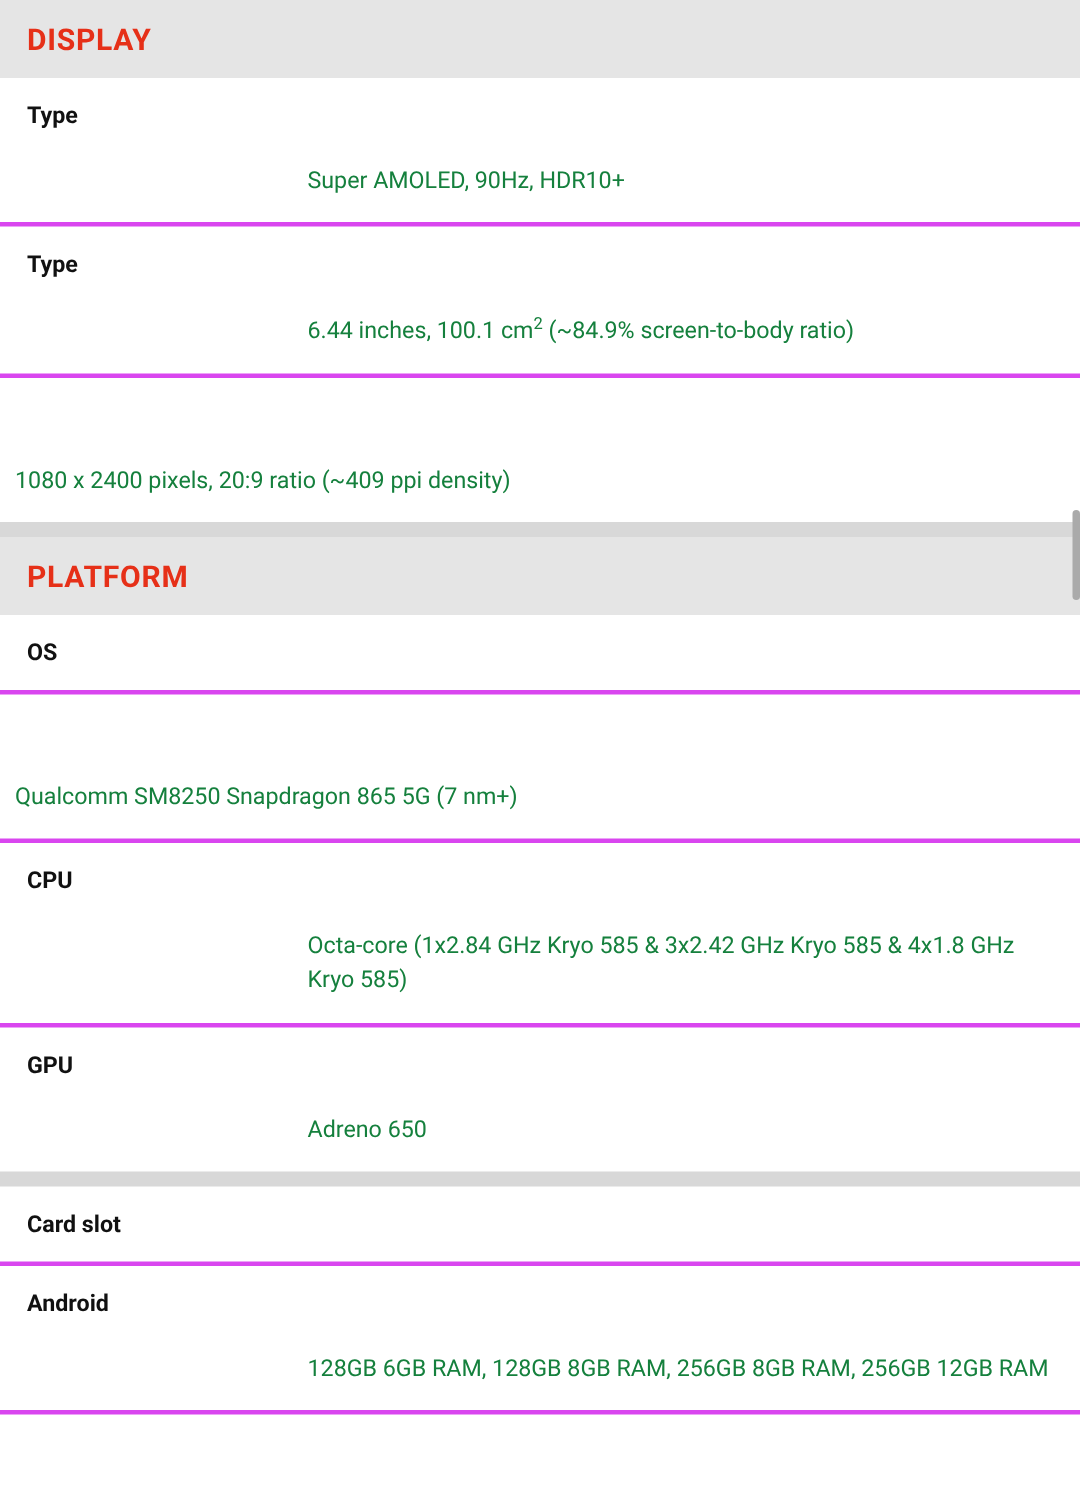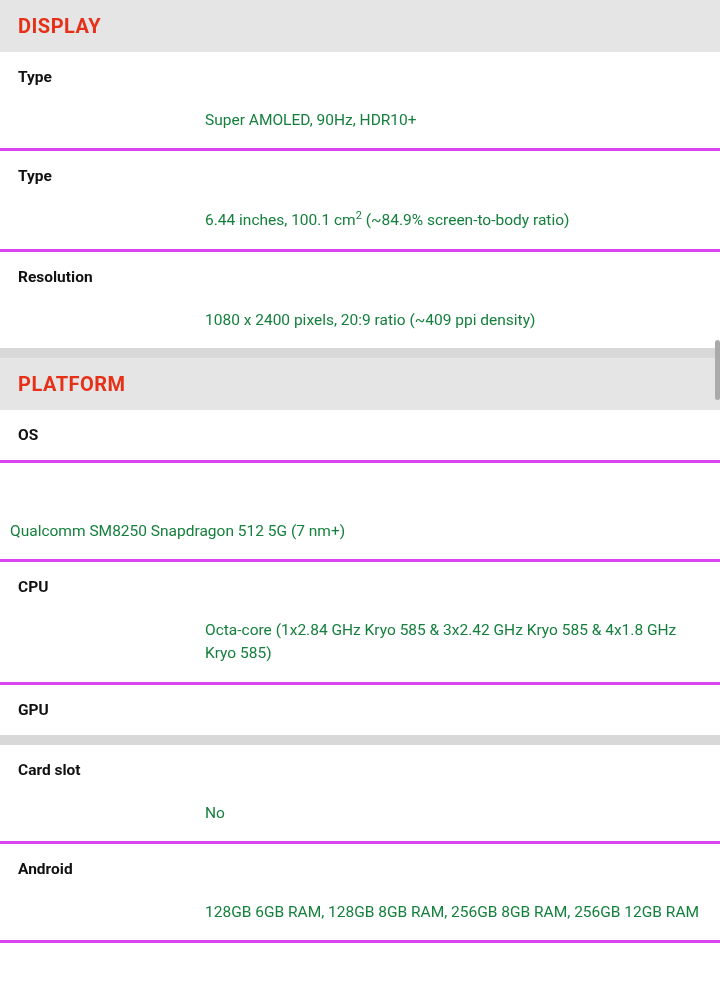--- a/index.html
+++ b/index.html
@@ -87,58 +87,57 @@
       <div class="spec-label">Type</div>
       <div class="spec-value">Super AMOLED, 90Hz, HDR10+</div>
     </div>
 
     <div class="spec-row">
       <div class="spec-label">Type</div>
       <div class="spec-value">6.44 inches, 100.1 cm<sup>2</sup> (~84.9% screen-to-body ratio)</div>
     </div>
 
     <div class="spec-row">
-      <div class="spec-label">Resolution</div>
       <div class="spec-value">1080 x 2400 pixels, 20:9 ratio (~409 ppi density)</div>
     </div>
 
   </div>
 
   <div class="section-divider"></div>
 
   <div>
     <div class="section-header">
       <span>PLATFORM</span>
     </div>
 
     <div class="spec-row">
       <div class="spec-label">OS</div>
     </div>
 
     <div class="spec-row">
-      <div class="spec-value">Qualcomm SM8250 Snapdragon 512 5G (7 nm+)</div>
+      <div class="spec-value">Qualcomm SM8250 Snapdragon 865 5G (7 nm+)</div>
     </div>
 
     <div class="spec-row">
       <div class="spec-label">CPU</div>
       <div class="spec-value">Octa-core (1x2.84 GHz Kryo 585 &amp; 3x2.42 GHz Kryo 585 &amp; 4x1.8 GHz Kryo 585)</div>
     </div>
 
     <div class="spec-row">
       <div class="spec-label">GPU</div>
+      <div class="spec-value">Adreno 650</div>
     </div>
   </div>
 
   <div class="section-divider"></div>
 
   <div>
 
     <div class="spec-row">
       <div class="spec-label">Card slot</div>
-      <div class="spec-value">No</div>
     </div>
 
     <div class="spec-row">
       <div class="spec-label">Android</div>
       <div class="spec-value">128GB 6GB RAM, 128GB 8GB RAM, 256GB 8GB RAM, 256GB 12GB RAM</div>
     </div>
 
     <div class="spec-row">
       <div class="spec-label"></div>
       <div class="spec-value">UFS 3.0</div>

